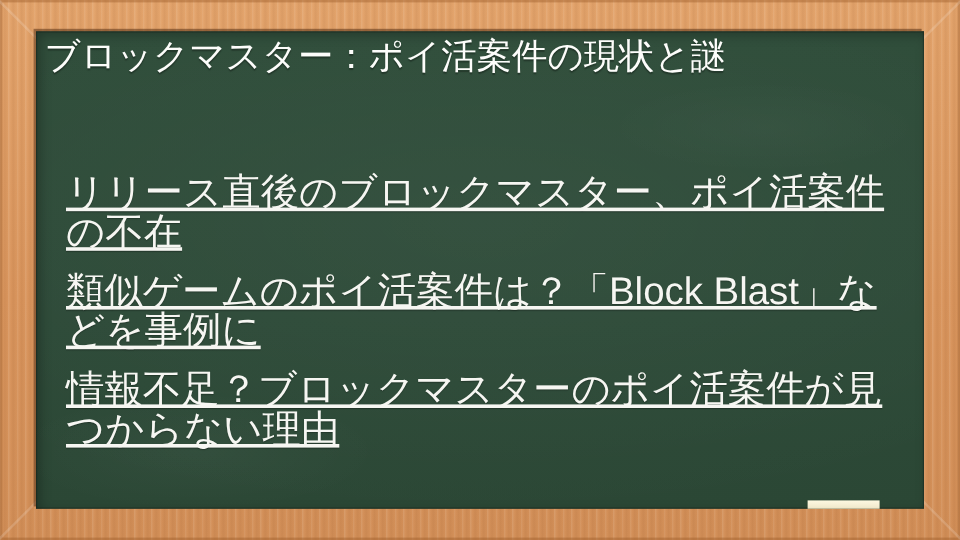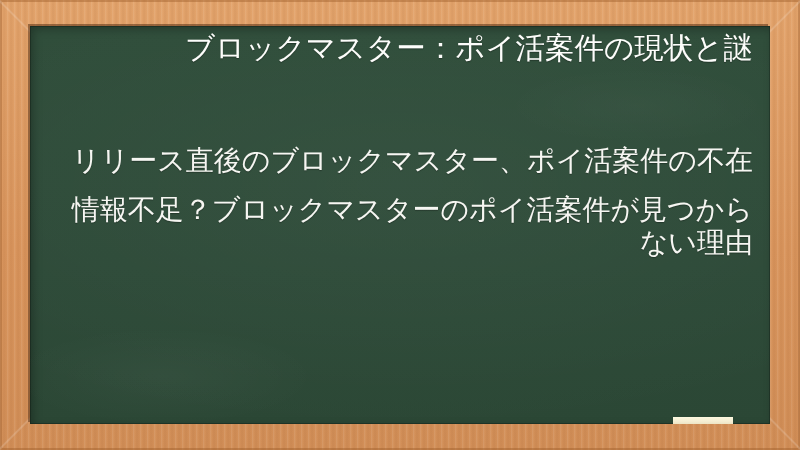--- a/index.html
+++ b/index.html
@@ -16,21 +16,20 @@
   .frame {
     position:relative;
     width:800px; height:450px;
     background:
       repeating-linear-gradient(90deg,
         rgba(255,255,255,0.10) 0px,
         rgba(255,255,255,0.00) 2px,
         rgba(120,60,20,0.08) 4px,
         rgba(255,255,255,0.00) 7px),
       linear-gradient(180deg,#e3a46c 0%,#d9955d 55%,#d28f58 100%);
-    text-align: right;
   }
   
   .frame::before{
     content:"";
     position:absolute; inset:0;
     border:2px solid rgba(160,95,45,0.45);
     pointer-events:none;
   }
 
   
@@ -85,26 +84,27 @@
   }
 
   .toc {
     position:absolute;
     left:7px; top:118px;
     width:716px;
     list-style:none;
   }
   .toc-item {
     color:#f6f6f2;
-    font-size:28px;
+    font-size:32px;
     line-height:33px;
     font-weight:400;
     padding:0 0 0 18px;
     margin-bottom:16px;
     text-shadow:0 1px 1px rgba(0,0,0,0.28);
+    text-decoration:underline;
   }
   .toc-item:last-child { margin-bottom:4px; }
 
   
   .chalk {
     position:absolute;
     left:643px; top:391px;
     width:60px; height:9px;
     background:linear-gradient(180deg,#fdf8e0 0%,#f3ecd0 55%,#e6dcb8 100%);
     box-shadow:0 1px 0 rgba(0,0,0,0.18);
@@ -121,19 +121,20 @@
   <div class="miter br"></div>
 
   <div class="board">
 
     <div class="dust"></div>
 
     <h1 class="board-title">ブロックマスター：ポイ活案件の現状と謎</h1>
 
     <ul class="toc">
       <li class="toc-item">リリース直後のブロックマスター、ポイ活案件の不在</li>
+      <li class="toc-item">類似ゲームのポイ活案件は？「Block Blast」などを事例に</li>
       <li class="toc-item">情報不足？ブロックマスターのポイ活案件が見つからない理由</li>
     </ul>
 
     <div class="chalk"></div>
 
   </div>
 </div>
 
 </body></html>

